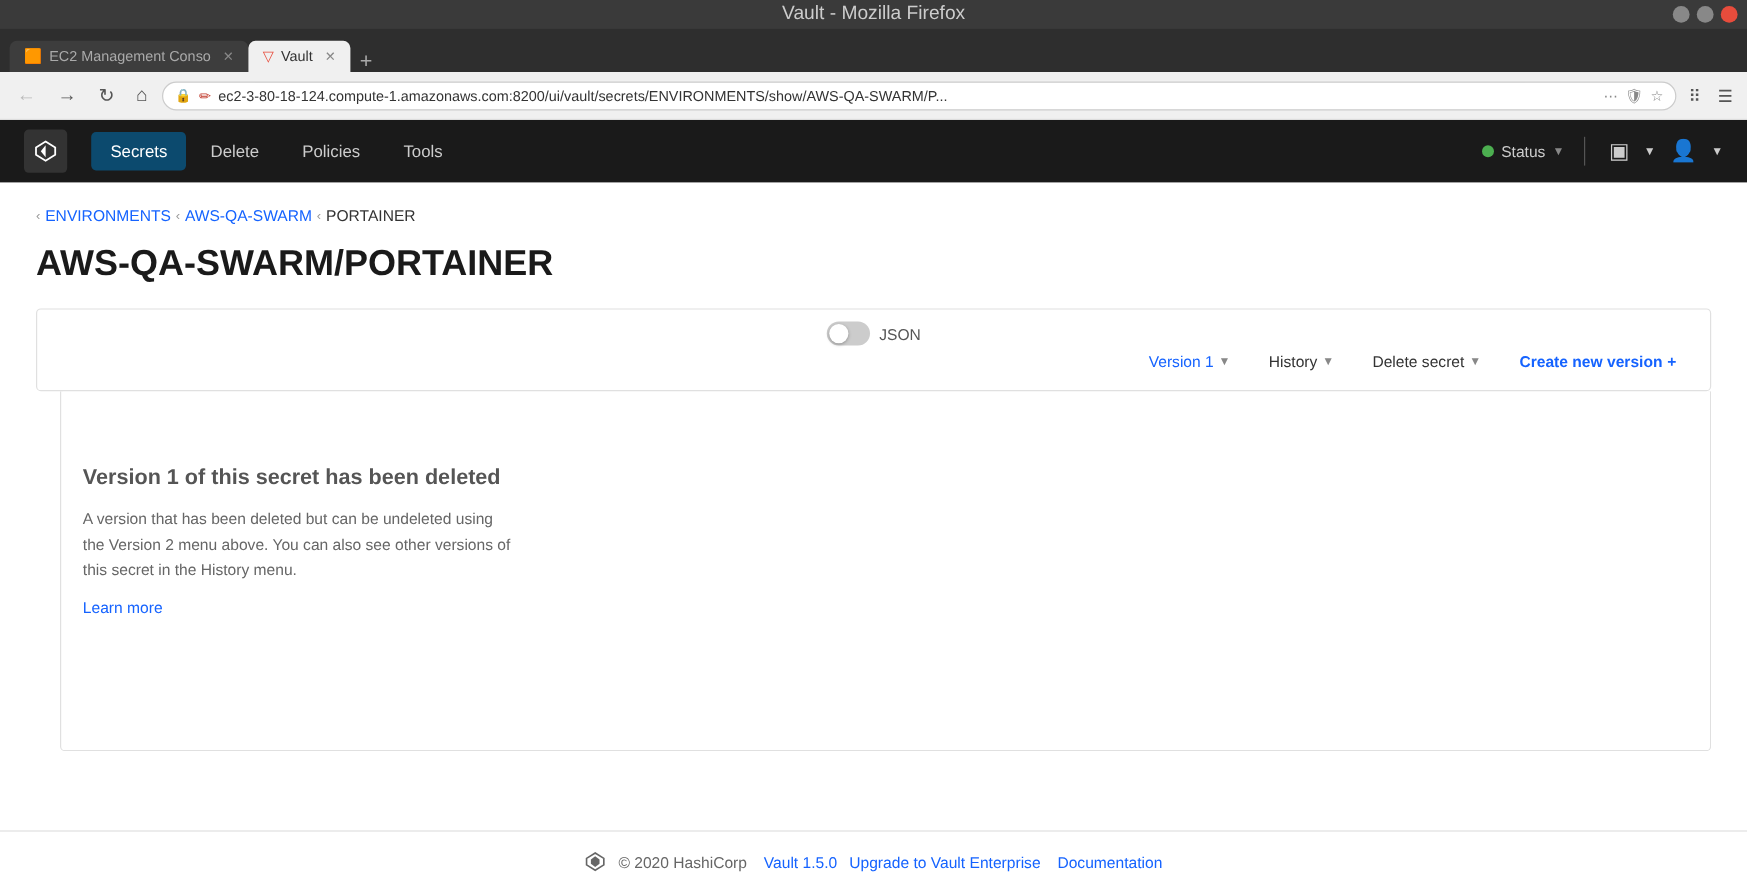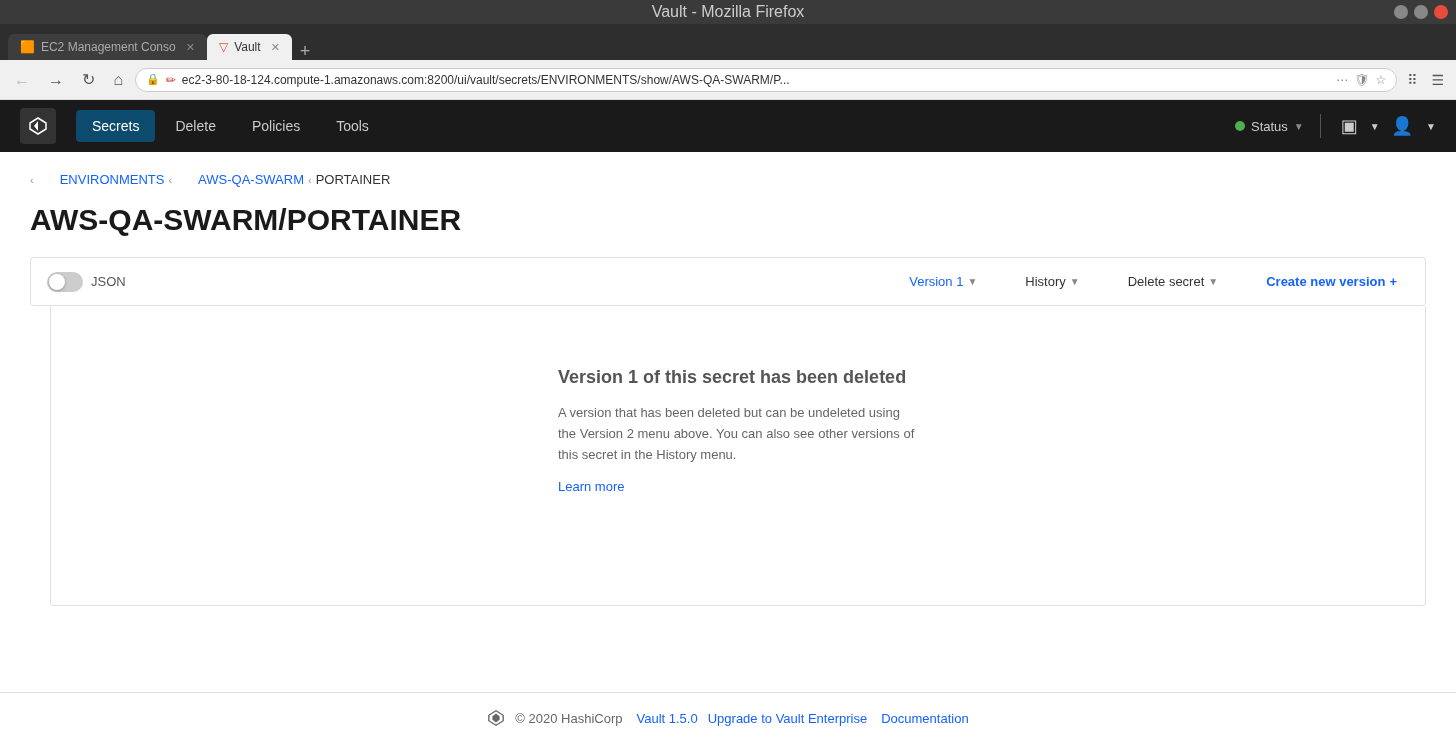--- a/index.html
+++ b/index.html
@@ -38,42 +38,42 @@
     .vault-nav-item.active { background: #0c4a6e; color: #fff; }
     .vault-header-right { margin-left: auto; display: flex; align-items: center; gap: 16px; }
     .status-badge { display: flex; align-items: center; gap: 6px; color: #ccc; font-size: 13px; cursor: pointer; text-align: center; }
     .status-dot { width: 10px; height: 10px; border-radius: 50%; background: #4caf50; }
     .header-icons { display: flex; gap: 8px; align-items: center; }
     .header-icon-btn { background: none; border: none; color: #ccc; cursor: pointer; font-size: 18px; padding: 4px; }
 
     
     .page-content { padding: 20px 30px; min-height: 500px; }
     .breadcrumb { display: flex; align-items: center; gap: 4px; margin-bottom: 16px; font-size: 13px; }
-    .breadcrumb-item { color: #1563ff; cursor: pointer; text-decoration: none; margin-left: 22px; }
+    .breadcrumb-item { color: #1563ff; cursor: pointer; text-decoration: none; }
     .breadcrumb-separator { color: #999; font-size: 11px; }
     .breadcrumb-current { color: #333; }
 
     .page-title { font-size: 30px; font-weight: 700; color: #1a1a1a; margin-bottom: 20px; }
 
     
-    .toolbar { border: 1px solid #e0e0e0; border-radius: 4px; display: flex; align-items: center; padding: 10px 16px; margin-bottom: 0; }
+    .toolbar { border: 1px solid #e0e0e0; border-radius: 4px; display: flex; align-items: center; padding: 10px 16px; margin-bottom: 0; flex-direction: column; }
     .json-toggle-area { display: flex; align-items: center; gap: 8px; }
     .toggle-switch { width: 36px; height: 20px; background: #ccc; border-radius: 10px; cursor: pointer; position: relative; }
     .toggle-switch::after { content: ''; width: 16px; height: 16px; background: #fff; border-radius: 50%; position: absolute; top: 2px; left: 2px; box-shadow: 0 1px 3px rgba(0,0,0,0.3); }
     .json-label { font-size: 13px; color: #555; font-weight: 500; }
-    .toolbar-right { margin-left: auto; display: flex; align-items: center; gap: 24px; }
+    .toolbar-right { margin-left: auto; display: flex; align-items: center; gap: 8px; }
     .toolbar-btn { display: flex; align-items: center; gap: 4px; padding: 6px 12px; border: none; background: none; cursor: pointer; font-size: 13px; border-radius: 4px; }
     .toolbar-btn.version-btn { color: #1563ff; font-weight: 500; }
     .toolbar-btn.history-btn { color: #333; font-weight: 500; }
     .toolbar-btn.delete-btn { color: #333; font-weight: 500; }
     .toolbar-btn.create-btn { color: #1563ff; font-weight: 600; }
     .chevron { font-size: 10px; color: #888; }
 
     
-    .main-area { border: 1px solid #e0e0e0; border-top: none; border-radius: 0 0 4px 4px; padding: 60px 8px; display: flex; justify-content: center; min-height: 300px; margin-left: 20px; }
+    .main-area { border: 1px solid #e0e0e0; border-top: none; border-radius: 0 0 4px 4px; padding: 60px 18px; display: flex; min-height: 300px; margin-left: 20px; }
     .deleted-message { max-width: 360px; text-align: left; }
     .deleted-title { font-size: 18px; font-weight: 600; color: #555; margin-bottom: 14px; line-height: 1.3; }
     .deleted-desc { font-size: 13px; color: #666; line-height: 1.6; margin-bottom: 12px; }
     .learn-more-link { color: #1563ff; font-size: 13px; text-decoration: none; cursor: pointer; font-weight: 500; }
 
     
     .footer { text-align: center; padding: 16px; color: #666; font-size: 13px; border-top: 1px solid #e0e0e0; margin-top: 40px; display: flex; align-items: center; justify-content: center; gap: 6px; }
     .footer a { color: #1563ff; text-decoration: none; }
     .footer-logo { display: inline-flex; align-items: center; margin-right: 4px; }
   </style>

